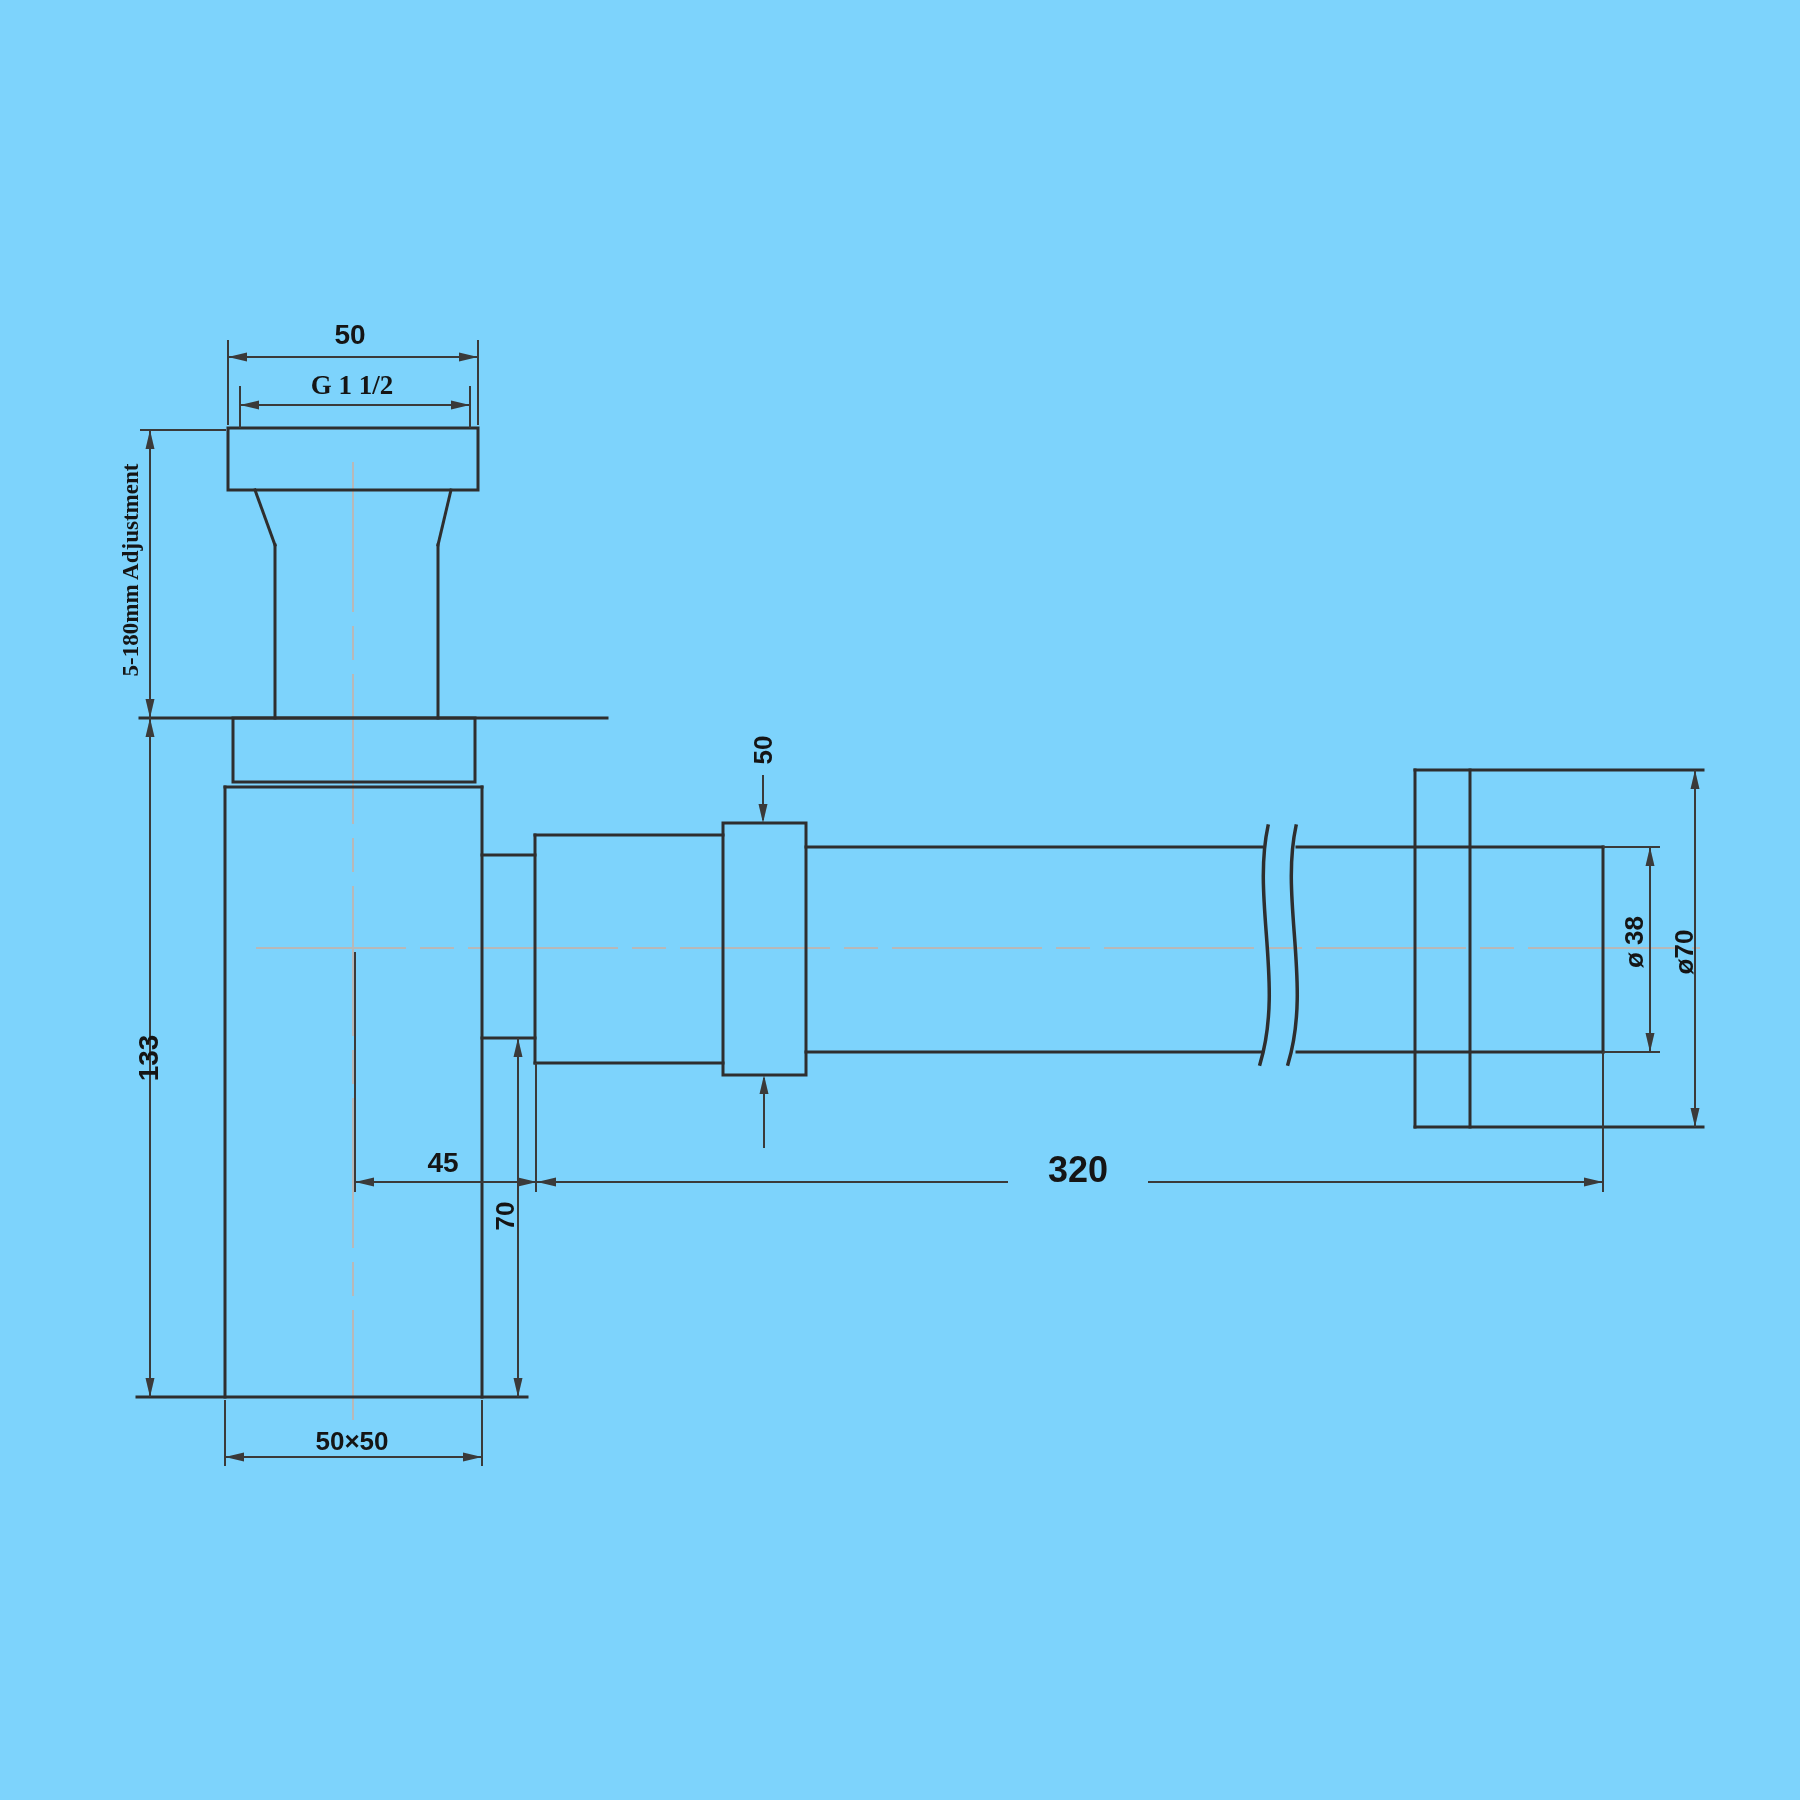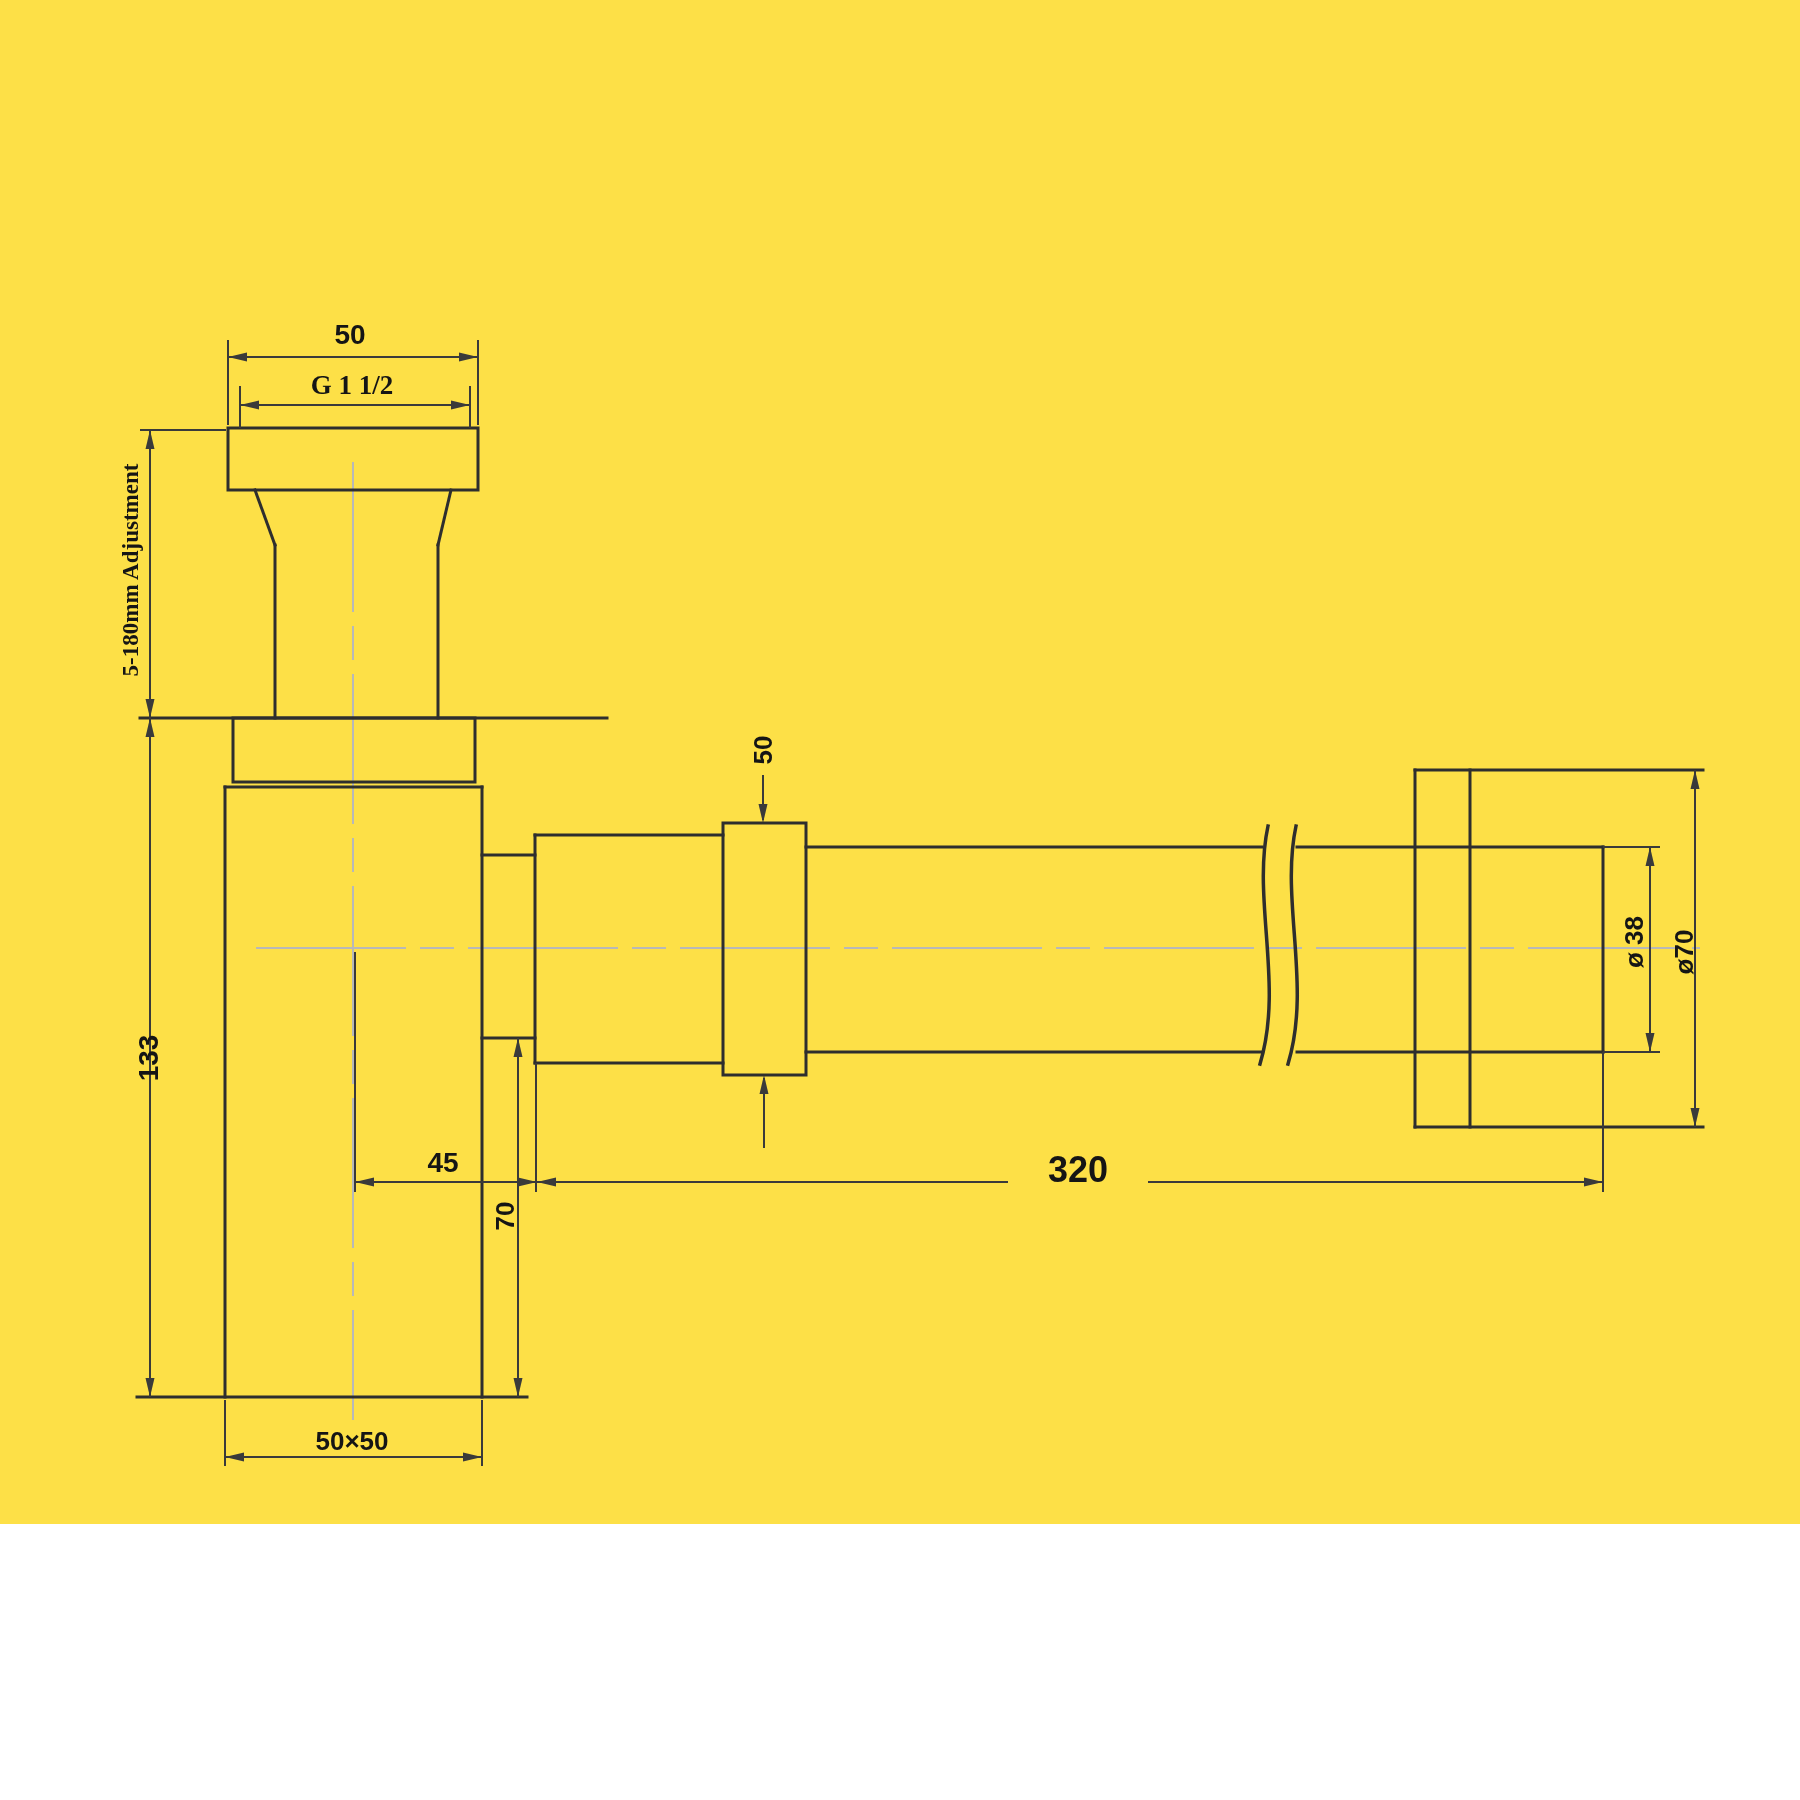--- a/index.html
+++ b/index.html
@@ -1,19 +1,19 @@
 <!DOCTYPE html>
 <html><head>
 <meta charset="utf-8">
 <style>
   html,body{margin:0;padding:0;background:#ffffff;}
   #canvas{
     position:relative;
-    width:1800px;height:1524px;
-    background:#fde047;
+    width:1800px;height:1800px;
+    background:#7dd3fc;
     font-family:"Liberation Sans", sans-serif;
   }
   svg{position:absolute;left:0;top:0;}
   .outline{stroke:#2e2e2e;stroke-width:3;fill:none;stroke-linecap:square;}
   .thick{stroke-width:3.5;}
   .dim{stroke:#3a3a3a;stroke-width:2;fill:none;stroke-linecap:butt;}
   .center{stroke:#b8b8b8;stroke-width:2;fill:none;stroke-dasharray:150 14 34 14;}
   .arrow{fill:#3a3a3a;stroke:none;}
   text{fill:#151515;}
   .dimtxt{font-family:"Liberation Sans", sans-serif;font-weight:bold;font-size:28px;}

